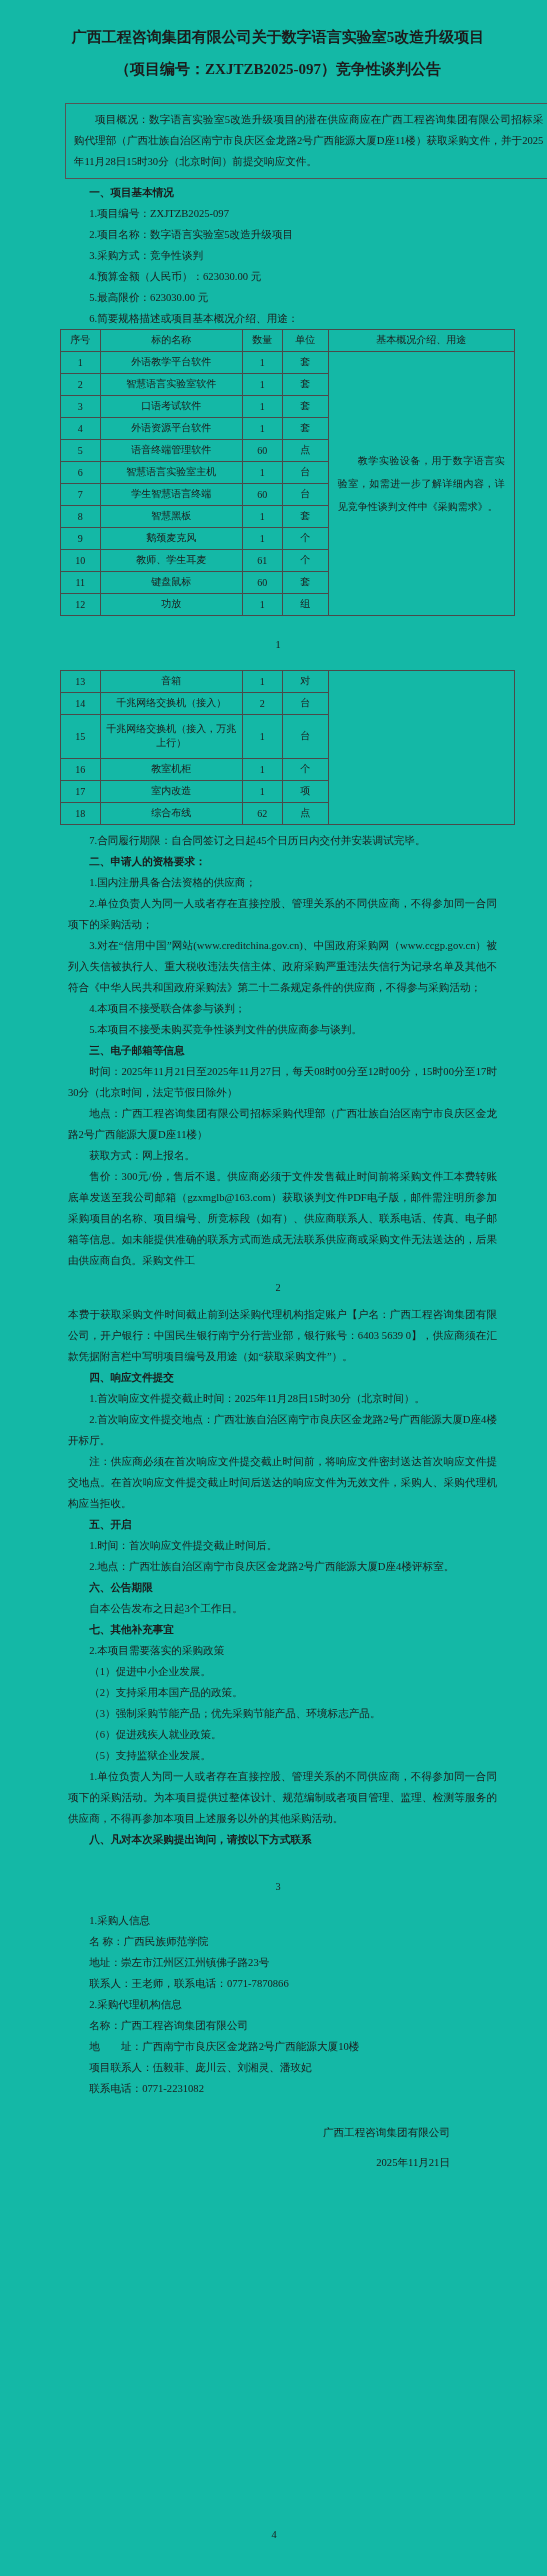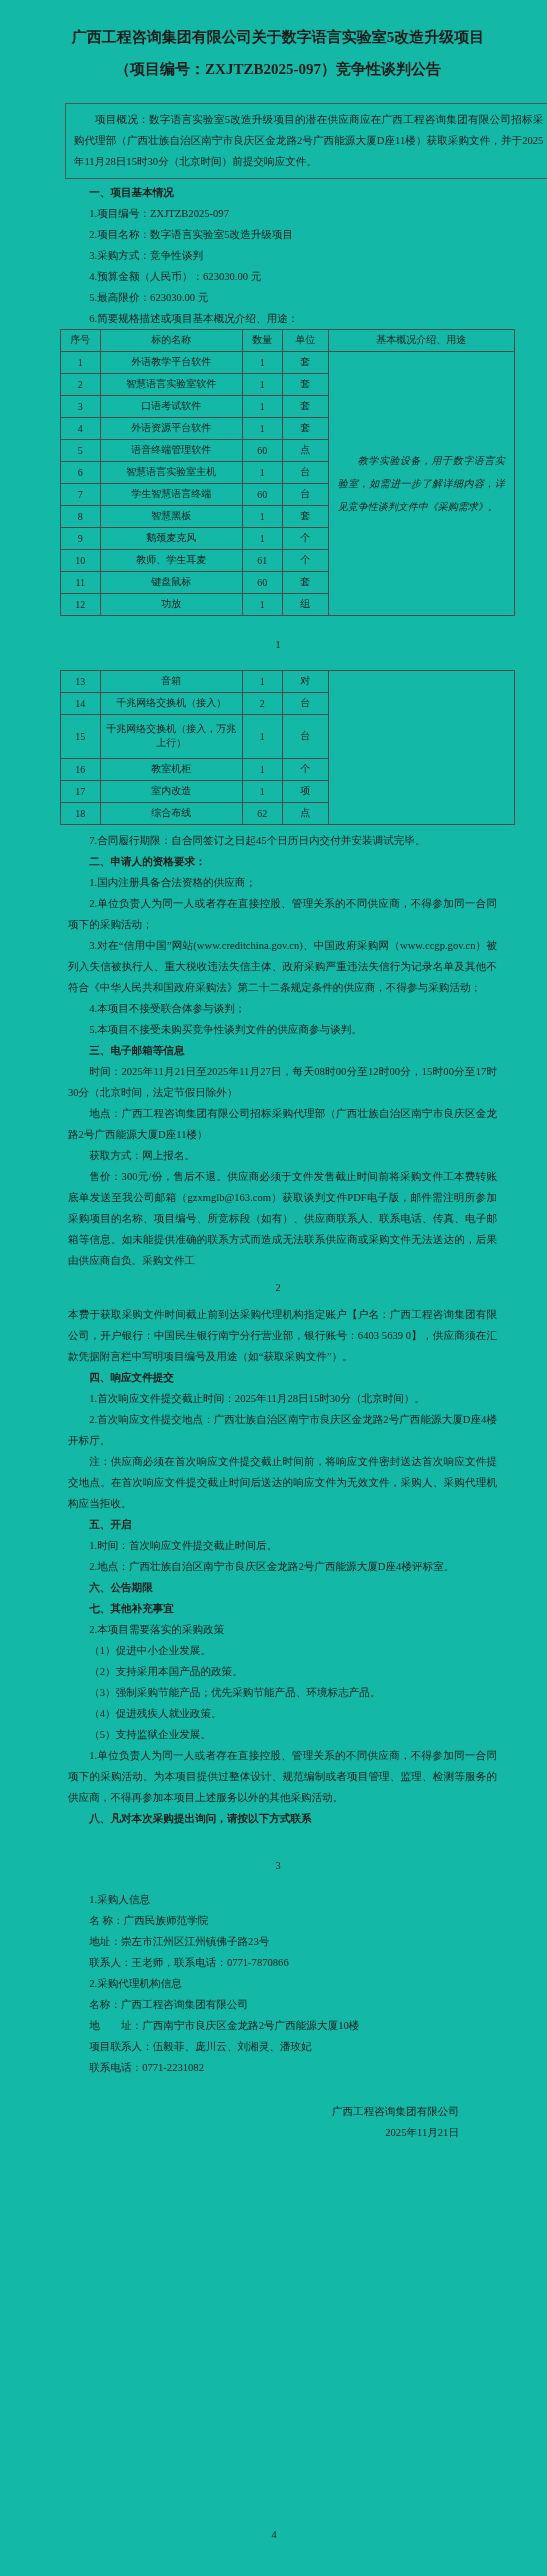--- a/index.html
+++ b/index.html
@@ -39,33 +39,33 @@
     overflow:hidden;
   }
   .goods tr.r2 td{height:43px;}
   .goods col.c-no{width:40px;}
   .goods col.c-name{width:142px;}
   .goods col.c-qty{width:40px;}
   .goods col.c-unit{width:46px;}
   .goods col.c-desc{width:186px;}
   .goods td.note-cell{
     text-align:justify;text-indent:2em;
-    padding:4px 9px;line-height:23px;font-style:italic;
+    padding:4px 9px;line-height:23px;
   }
   .pagenum{
     font-size:10.3px;line-height:21px;text-align:center;
     margin-left:-9px;
   }
   .pn1{margin-top:18px;margin-bottom:15px;}
   .pn2{margin-top:6.2px;margin-bottom:6.2px;}
   .pn3{margin-top:26px;margin-bottom:12.3px;}
   .pn4{position:absolute;left:0;right:0;top:2524px;margin-left:0;}
   .tbl-gap{height:5.5px;}
   .footer{margin-top:23px;padding-right:38px;text-align:right;}
-  .footer p{margin:0;font-size:10.6px;line-height:21px;}
+  .footer p{margin:9px;font-size:10.6px;line-height:21px;}
 </style>
 </head>
 <body>
 
 <div class="doc">
 
   <h1 class="title">
     <span>广西工程咨询集团有限公司关于数字语言实验室5改造升级项目</span>
     <span>（项目编号：ZXJTZB2025-097）竞争性谈判公告</span>
   </h1>
@@ -244,26 +244,27 @@
 
   <p class="para noindent">本费于获取采购文件时间截止前到达采购代理机构指定账户【户名：广西工程咨询集团有限公司，开户银行：中国民生银行南宁分行营业部，银行账号：6403 5639 0】，供应商须在汇款凭据附言栏中写明项目编号及用途（如“获取采购文件”）。</p>
   <p class="para bold">四、响应文件提交</p>
   <p class="para">1.首次响应文件提交截止时间：2025年11月28日15时30分（北京时间）。</p>
   <p class="para">2.首次响应文件提交地点：广西壮族自治区南宁市良庆区金龙路2号广西能源大厦D座4楼开标厅。</p>
   <p class="para">注：供应商必须在首次响应文件提交截止时间前，将响应文件密封送达首次响应文件提交地点。在首次响应文件提交截止时间后送达的响应文件为无效文件，采购人、采购代理机构应当拒收。</p>
   <p class="para bold">五、开启</p>
   <p class="para">1.时间：首次响应文件提交截止时间后。</p>
   <p class="para">2.地点：广西壮族自治区南宁市良庆区金龙路2号广西能源大厦D座4楼评标室。</p>
   <p class="para bold">六、公告期限</p>
+  <p class="para">自本公告发布之日起3个工作日。</p>
   <p class="para bold">七、其他补充事宜</p>
   <p class="para">2.本项目需要落实的采购政策</p>
   <p class="para">（1）促进中小企业发展。</p>
   <p class="para">（2）支持采用本国产品的政策。</p>
   <p class="para">（3）强制采购节能产品；优先采购节能产品、环境标志产品。</p>
-  <p class="para">（4）促进残疾人就业政策。</p>
+  <p class="para">（6）促进残疾人就业政策。</p>
   <p class="para">（5）支持监狱企业发展。</p>
   <p class="para">1.单位负责人为同一人或者存在直接控股、管理关系的不同供应商，不得参加同一合同项下的采购活动。为本项目提供过整体设计、规范编制或者项目管理、监理、检测等服务的供应商，不得再参加本项目上述服务以外的其他采购活动。</p>
   <p class="para bold">八、凡对本次采购提出询问，请按以下方式联系</p>
 
   <div class="pagenum pn3">3</div>
 
   <p class="para">1.采购人信息</p>
   <p class="para">名 称：广西民族师范学院</p>
   <p class="para">地址：崇左市江州区江州镇佛子路23号</p>
   <p class="para">联系人：王老师，联系电话：0771-7870866</p>

